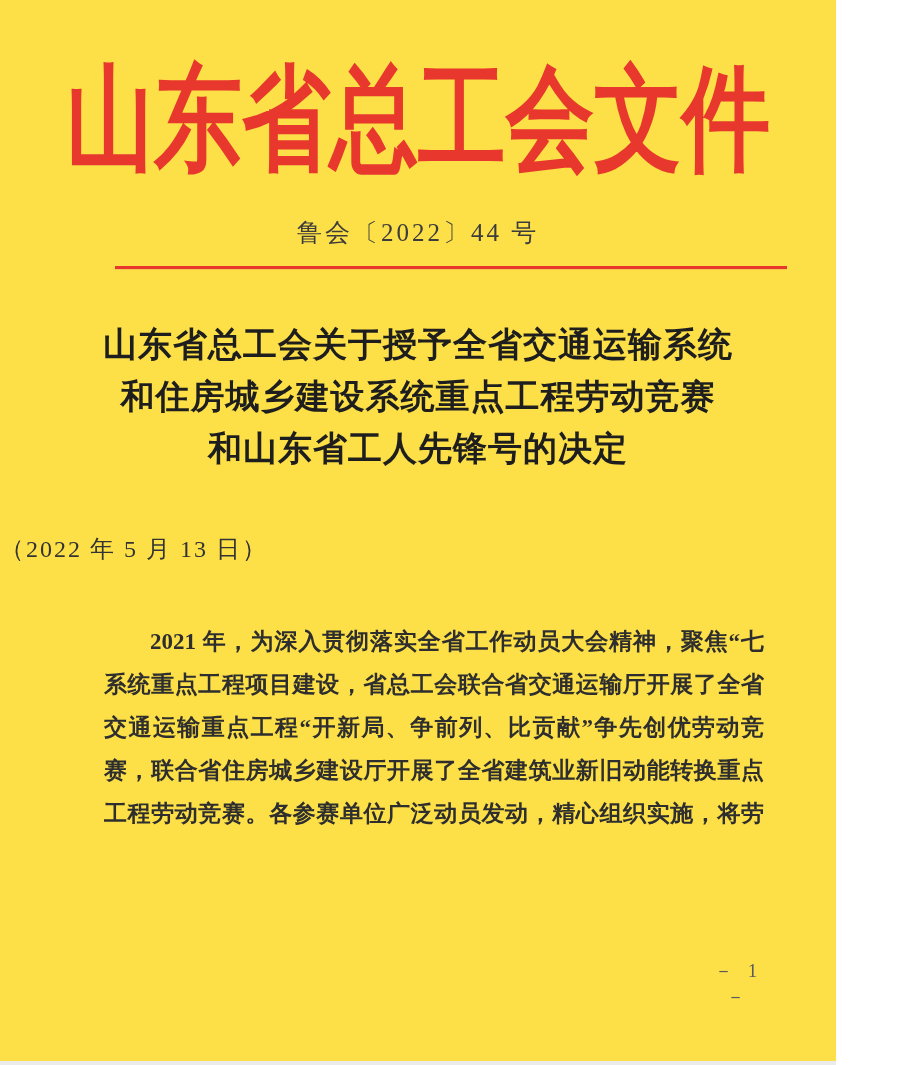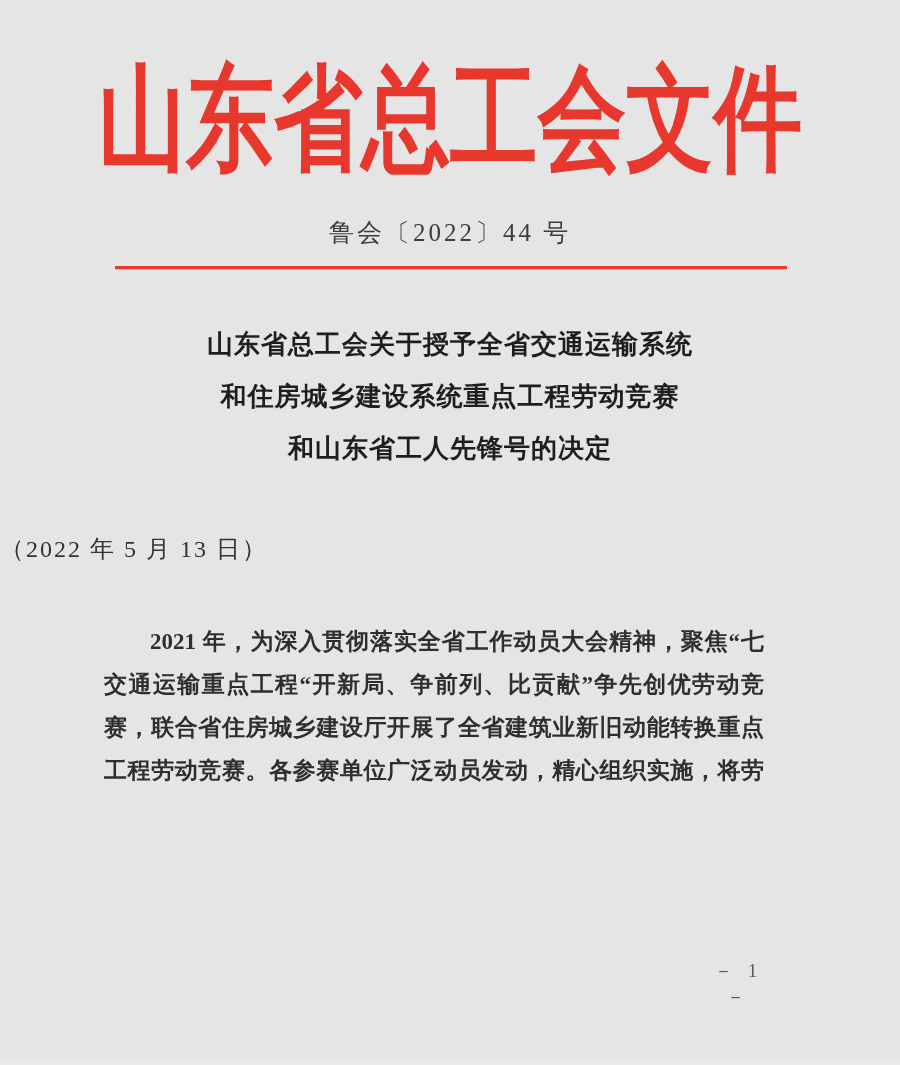--- a/index.html
+++ b/index.html
@@ -2,23 +2,23 @@
 <html style="--red: #e8382e;"><head>
 <meta charset="utf-8">
 <style>
   html, body {
     margin: 0;
     padding: 0;
     background: #ffffff;
   }
   .page {
     position: relative;
-    width: 900px;
+    width: 836px;
     height: 1065px;
-    background: #e5e5e5;
+    background: #fde047;
     overflow: hidden;
     font-family: "Liberation Serif", serif;
     color: #2b2b2b;
   }
   
   .scan-edge-bottom {
     position: absolute;
     left: 0;
     bottom: 0;
     width: 100%;
@@ -65,21 +65,21 @@
     box-shadow: 0 -1px 0 #f5c84c inset;
   }
   .doc-title {
     position: absolute;
     top: 318px;
     left: 0;
     width: 100%;
     text-align: center;
     font-family: "Liberation Sans", sans-serif;
     font-weight: bold;
-    font-size: 26px;
+    font-size: 34px;
     line-height: 52px;
     color: #1e1e1e;
     letter-spacing: 1px;
   }
   .doc-title .t-line { white-space: nowrap; }
   .doc-date {
     position: absolute;
     top: 533px;
     left: 0;
     width: 100%;
@@ -133,20 +133,21 @@
   <div class="doc-title">
     <div class="t-line">山东省总工会关于授予全省交通运输系统</div>
     <div class="t-line">和住房城乡建设系统重点工程劳动竞赛</div>
     <div class="t-line">和山东省工人先锋号的决定</div>
   </div>
 
   <div class="doc-date">（2022 年 5 月 13 日）</div>
 
   <div class="body-text">
     <div class="body-line indent">2021 年，为深入贯彻落实全省工作动员大会精神，聚焦“七</div>
+    <div class="body-line">系统重点工程项目建设，省总工会联合省交通运输厅开展了全省</div>
     <div class="body-line">交通运输重点工程“开新局、争前列、比贡献”争先创优劳动竞</div>
     <div class="body-line">赛，联合省住房城乡建设厅开展了全省建筑业新旧动能转换重点</div>
     <div class="body-line">工程劳动竞赛。各参赛单位广泛动员发动，精心组织实施，将劳</div>
   </div>
 
   <div class="page-number">－ 1 －</div>
 
   <div class="scan-edge-bottom"></div>
 </div>
 

